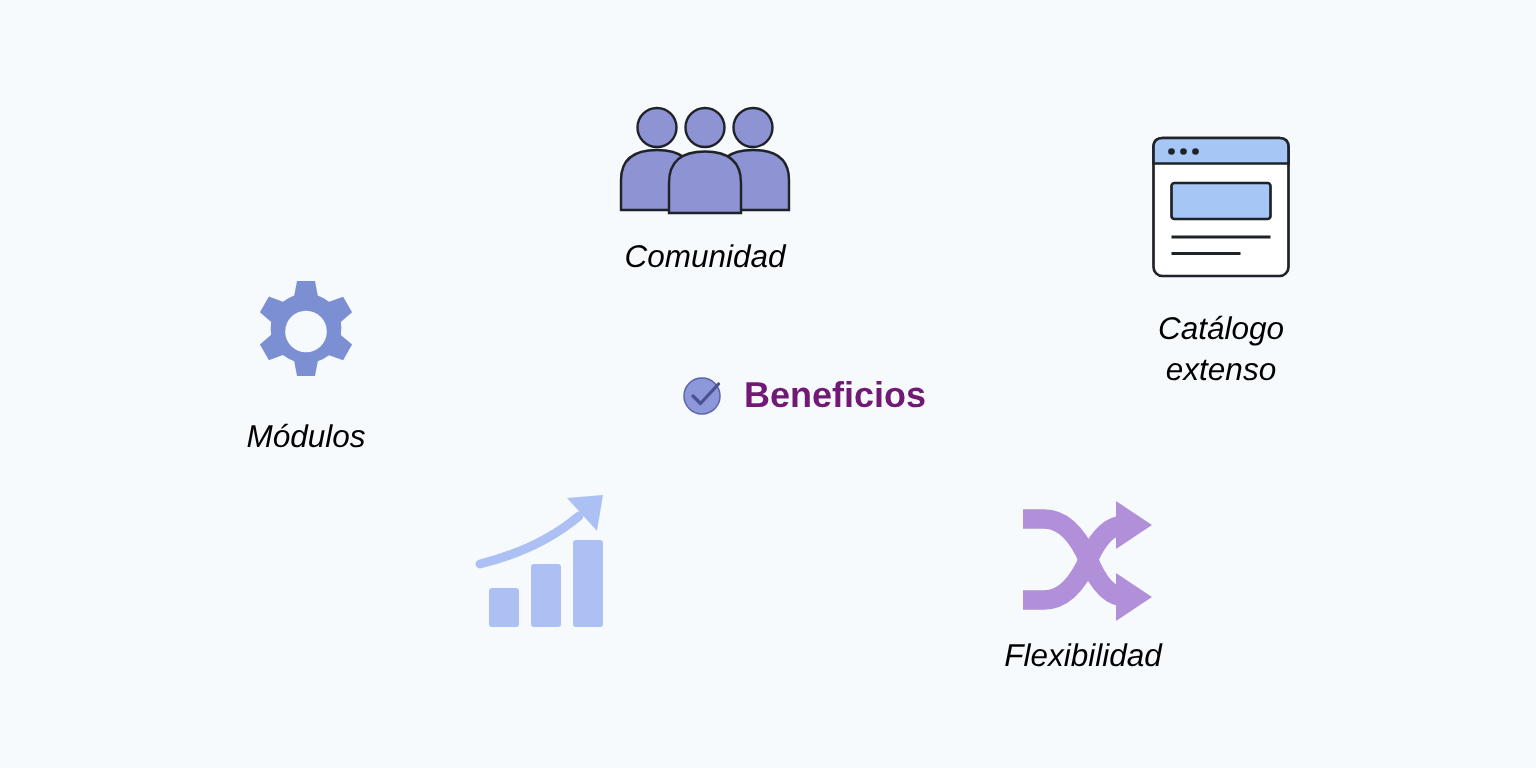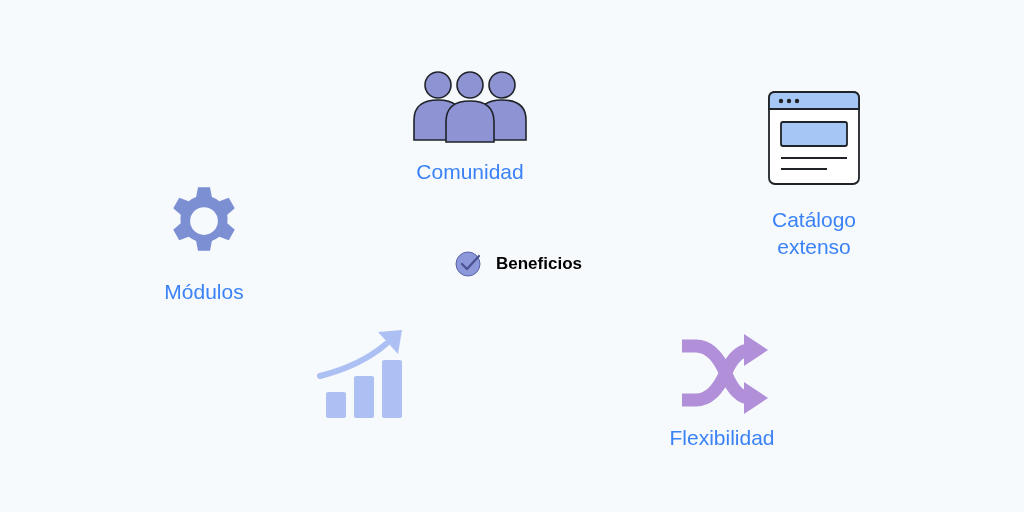--- a/index.html
+++ b/index.html
@@ -4,22 +4,22 @@
 <style>
   html, body { margin:0; padding:0; }
   body {
     width:1024px; height:512px; overflow:hidden;
     background:#f6fafd;
     font-family:"Liberation Sans", "DejaVu Sans", sans-serif;
     color:#1c1f23;
     position:relative;
   }
   .node { position:absolute; text-align:center; }
-  .label { font-size:21px; line-height:27px; color:#3b82f6; white-space:nowrap; }
-  .center-label { font-size:17px; font-weight:bold; line-height:27px; text-align:right; color:#000000; }
+  .label { font-size:21px; line-height:27px; color:#000000; white-space:nowrap;font-style:italic; }
+  .center-label { font-size:24px; font-weight:bold; line-height:27px; text-align:right; color:#701a75; }
   svg { display:block; }
 </style>
 </head>
 <body>
 
 <div class="node" style="left:396px; top:70px; width:148px;">
   <svg width="130" height="74" viewBox="0 0 130 74" style="margin:0 auto;">
     <g fill="#8d93d3" stroke="#1f2328" stroke-width="1.6">
       <circle cx="33" cy="15" r="13"></circle>
       <path d="M9 70 V50 Q9 30 33 30 Q57 30 57 50 V70 Z"></path>

